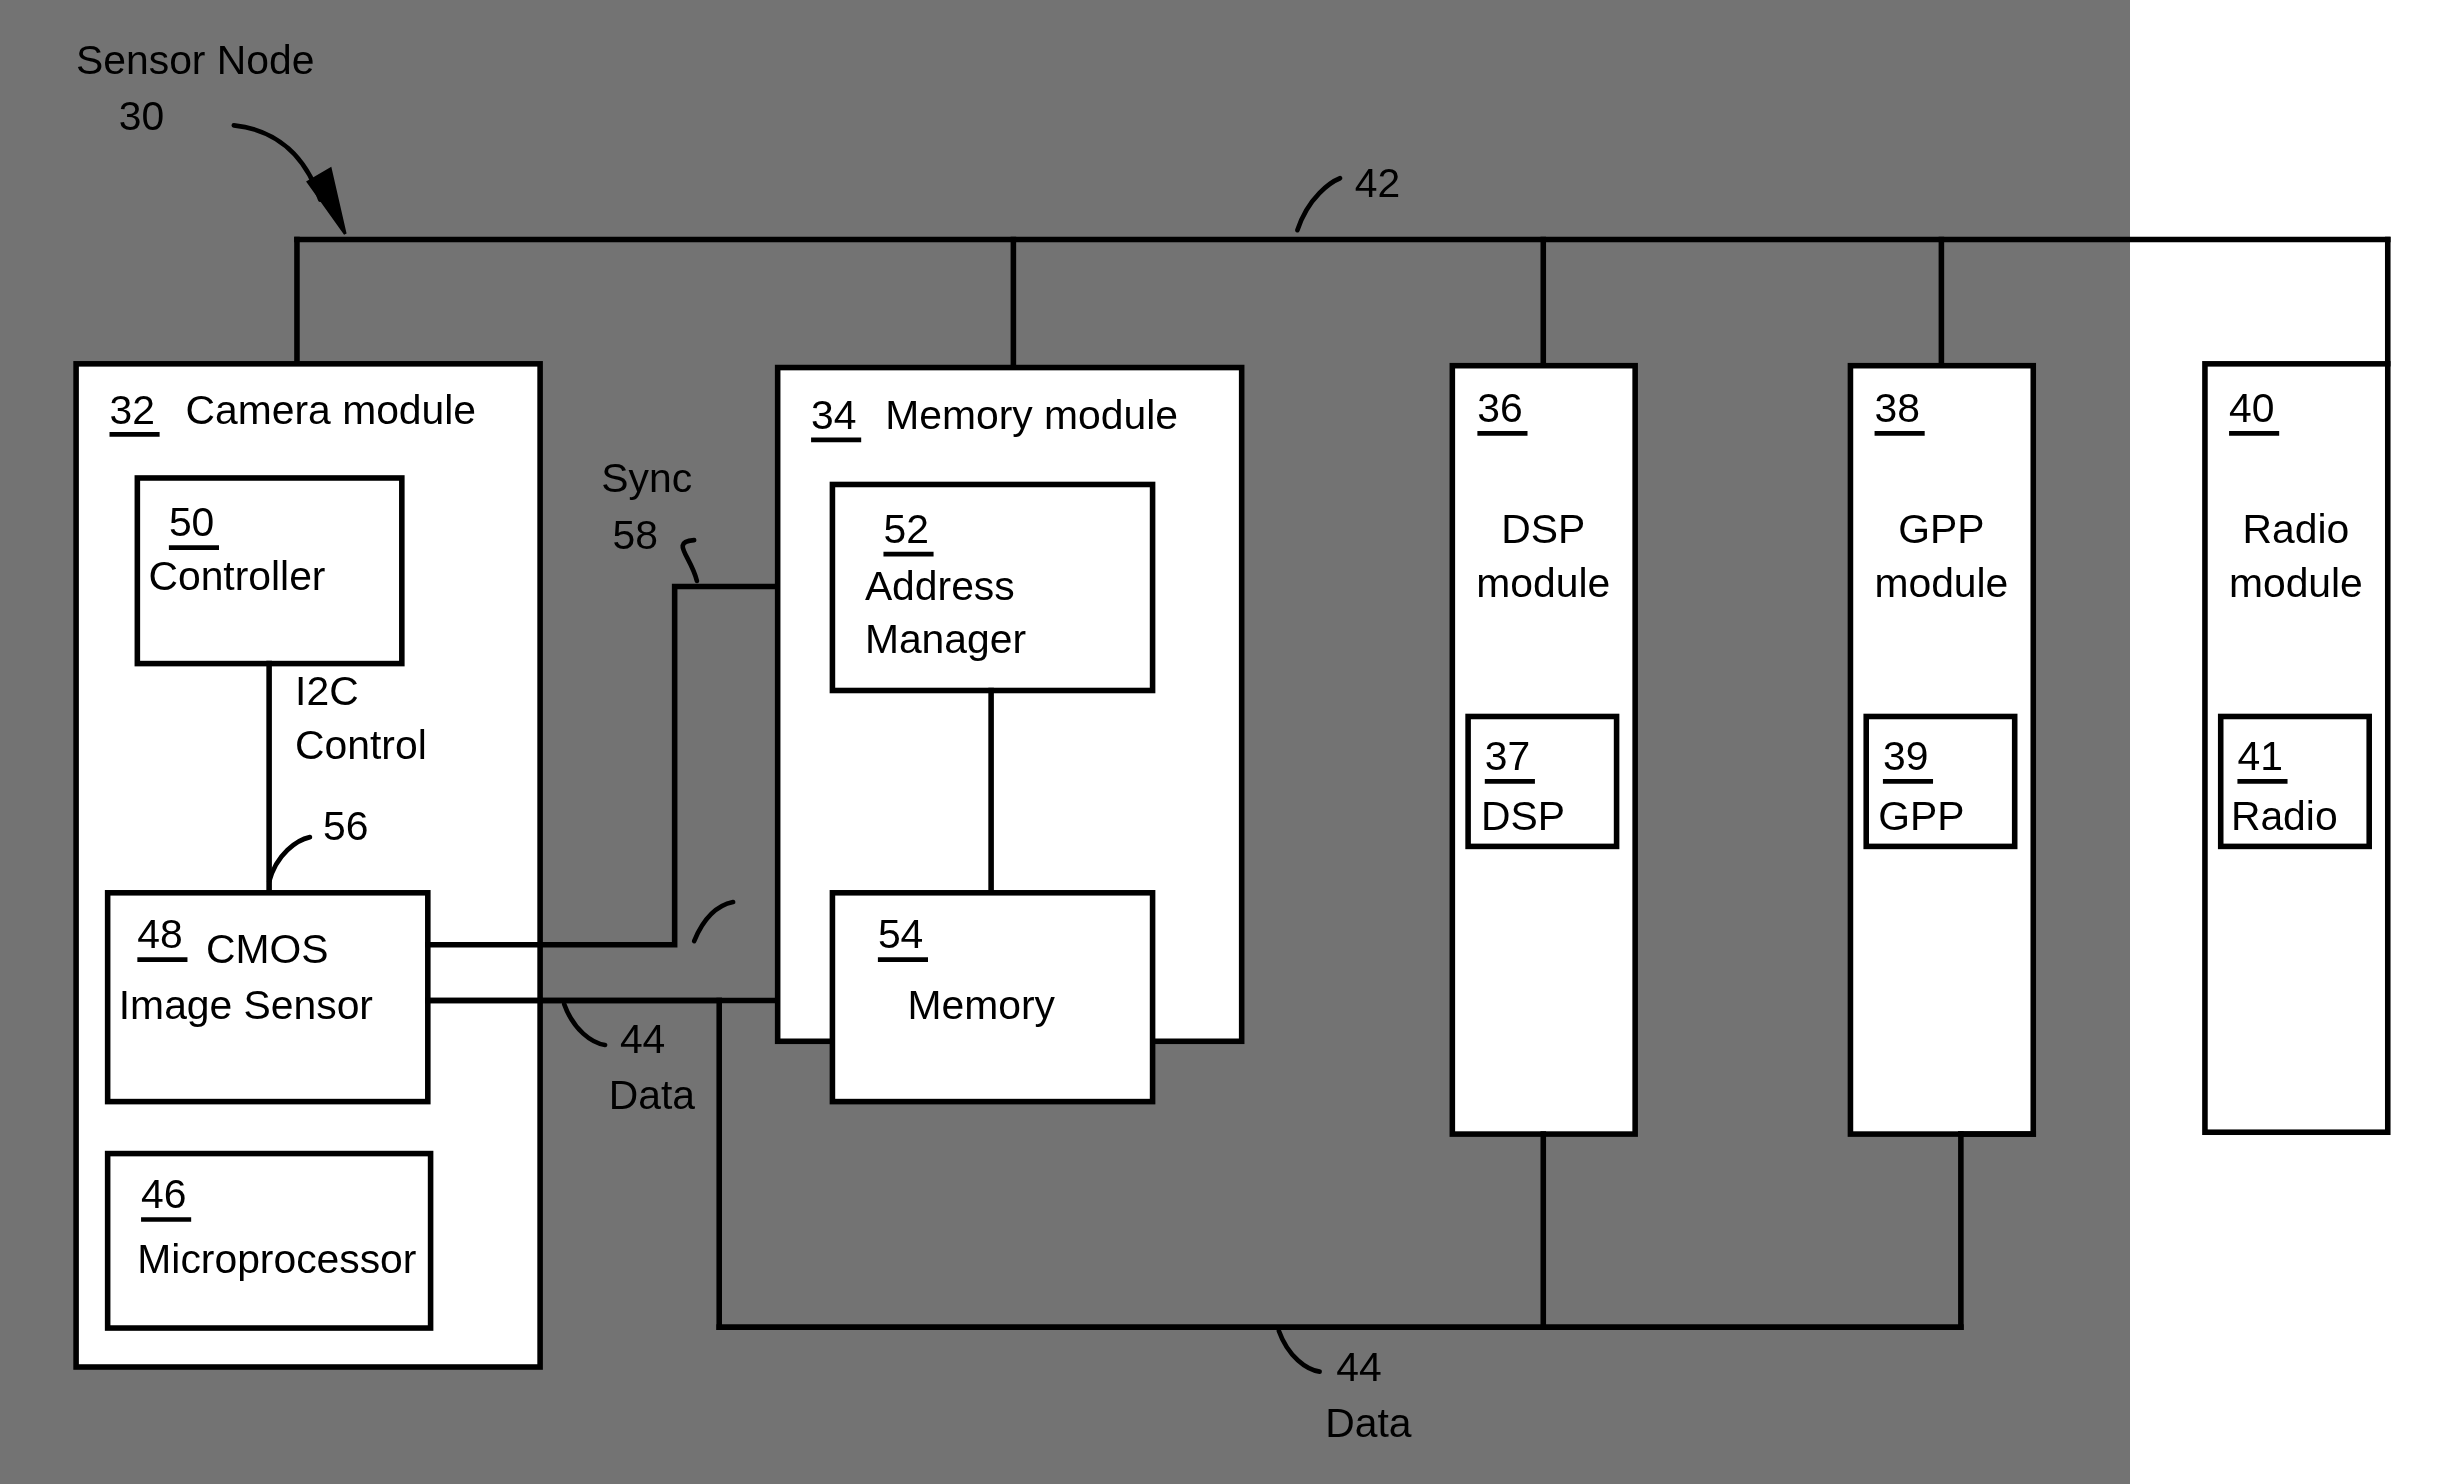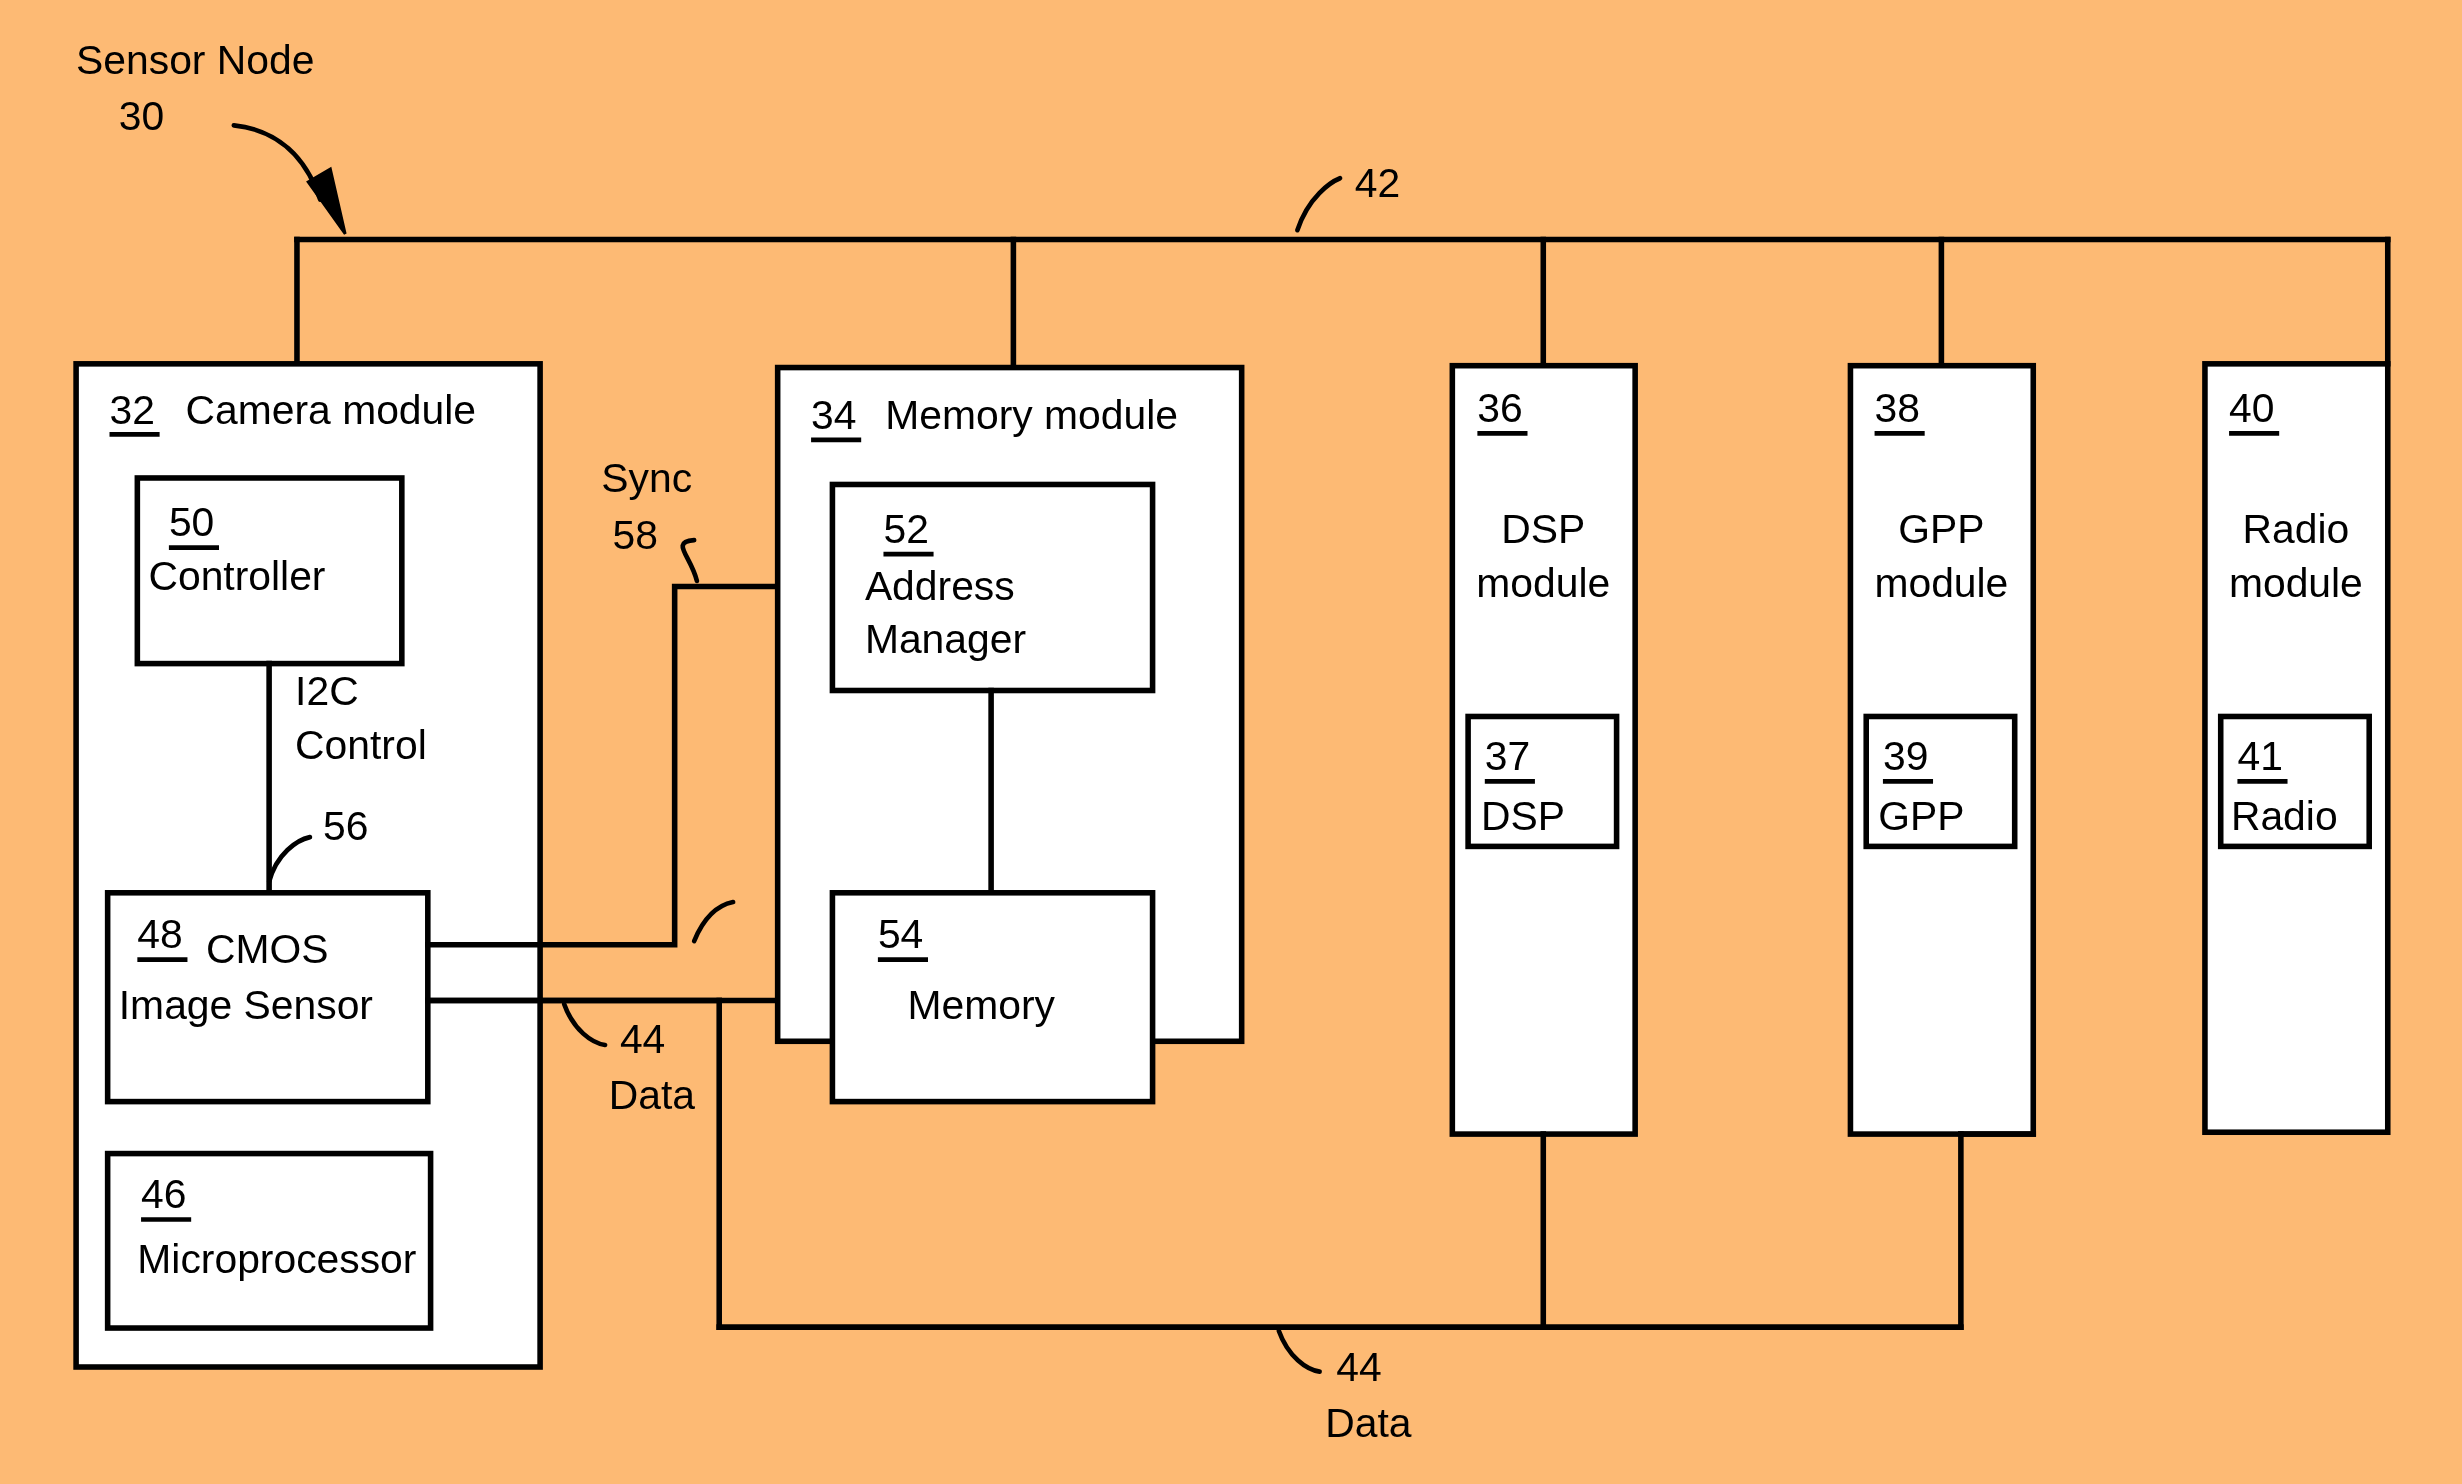--- a/index.html
+++ b/index.html
@@ -8,23 +8,23 @@
     background: #ffffff;
   }
   body {
     font-family: "Liberation Sans", sans-serif;
     width: 2462px;
     height: 1484px;
     overflow: hidden;
   }
   #figure-root {
     position: relative;
-    width: 2462px;
+    width: 2130px;
     height: 1484px;
-    background: #fdba74;
+    background: #737373;
     text-align: center;
   }
   svg.diagram {
     position: absolute;
     left: 0;
     top: 0;
     width: 2462px;
     height: 1484px;
     display: block;
   }

